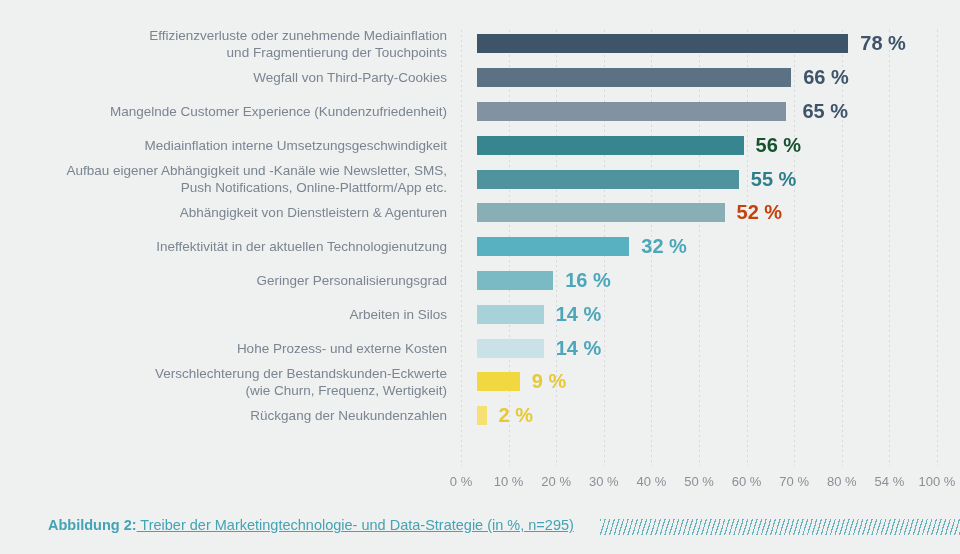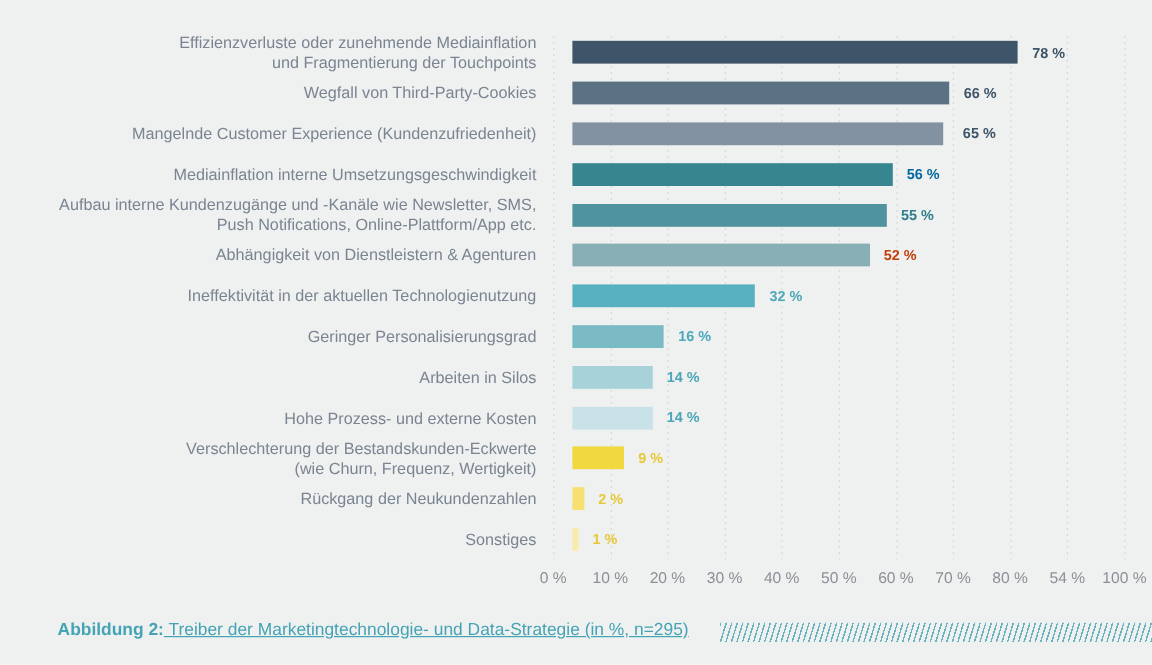--- a/index.html
+++ b/index.html
@@ -49,21 +49,21 @@
     line-height: 17px;
     color: var(--label, #7A8591);
     white-space: pre-line;
   }
   .bar {
     height: 19px;
     flex: 0 0 auto;
   }
   .val-label {
     margin-left: 12px;
-    font-size: 12px;
+    font-size: 20px;
     font-weight: 600;
     white-space: nowrap;
   }
 
   
   .xaxis {
     position: absolute;
     left: 461px; top: 474px;
     width: 476px; height: 18px;
   }
@@ -125,24 +125,24 @@
         <span class="val-label" style="color: rgb(62, 84, 104);">66 %</span>
       </div>
       <div class="row">
         <div class="cat-label">Mangelnde Customer Experience (Kundenzufriedenheit)</div>
         <div class="bar" style="width: 309.4px; background: rgb(131, 146, 162);"></div>
         <span class="val-label" style="color: rgb(62, 84, 104); margin-left: 16px;">65 %</span>
       </div>
       <div class="row">
         <div class="cat-label">Mediainflation interne Umsetzungsgeschwindigkeit</div>
         <div class="bar" style="width: 266.56px; background: rgb(55, 133, 143);"></div>
-        <span class="val-label" style="color: #0369a1;">56 %</span>
-      </div>
-      <div class="row">
-        <div class="cat-label">Aufbau interne Kundenzugänge und -Kanäle wie Newsletter, SMS,
+        <span class="val-label" style="color: #14532d;">56 %</span>
+      </div>
+      <div class="row">
+        <div class="cat-label">Aufbau eigener Abhängigkeit und -Kanäle wie Newsletter, SMS,
 Push Notifications, Online-Plattform/App etc.</div>
         <div class="bar" style="width: 261.8px; background: rgb(78, 147, 157);"></div>
         <span class="val-label" style="color: rgb(46, 127, 139);">55 %</span>
       </div>
       <div class="row">
         <div class="cat-label">Abhängigkeit von Dienstleistern &amp; Agenturen</div>
         <div class="bar" style="width: 247.52px; background: rgb(137, 175, 182);"></div>
         <span class="val-label" style="color: #c2410c;">52 %</span>
       </div>
       <div class="row">
@@ -168,25 +168,20 @@
       <div class="row">
         <div class="cat-label">Verschlechterung der Bestandskunden-Eckwerte
 (wie Churn, Frequenz, Wertigkeit)</div>
         <div class="bar" style="width: 42.84px; background: rgb(242, 216, 64);"></div>
         <span class="val-label" style="color: rgb(231, 201, 55);">9 %</span>
       </div>
       <div class="row">
         <div class="cat-label">Rückgang der Neukundenzahlen</div>
         <div class="bar" style="width: 9.52px; background: rgb(246, 224, 112);"></div>
         <span class="val-label" style="color: rgb(231, 201, 55);">2 %</span>
-      </div>
-      <div class="row">
-        <div class="cat-label">Sonstiges</div>
-        <div class="bar" style="width: 4.76px; background: rgb(249, 236, 171);"></div>
-        <span class="val-label" style="color: rgb(231, 201, 55);">1 %</span>
       </div>
     </div>
 
   <div class="xaxis">
       <span class="xtick" style="left: 0px;">0 %</span>
       <span class="xtick" style="left: 47.6px;">10 %</span>
       <span class="xtick" style="left: 95.2px;">20 %</span>
       <span class="xtick" style="left: 142.8px;">30 %</span>
       <span class="xtick" style="left: 190.4px;">40 %</span>
       <span class="xtick" style="left: 238px;">50 %</span>

